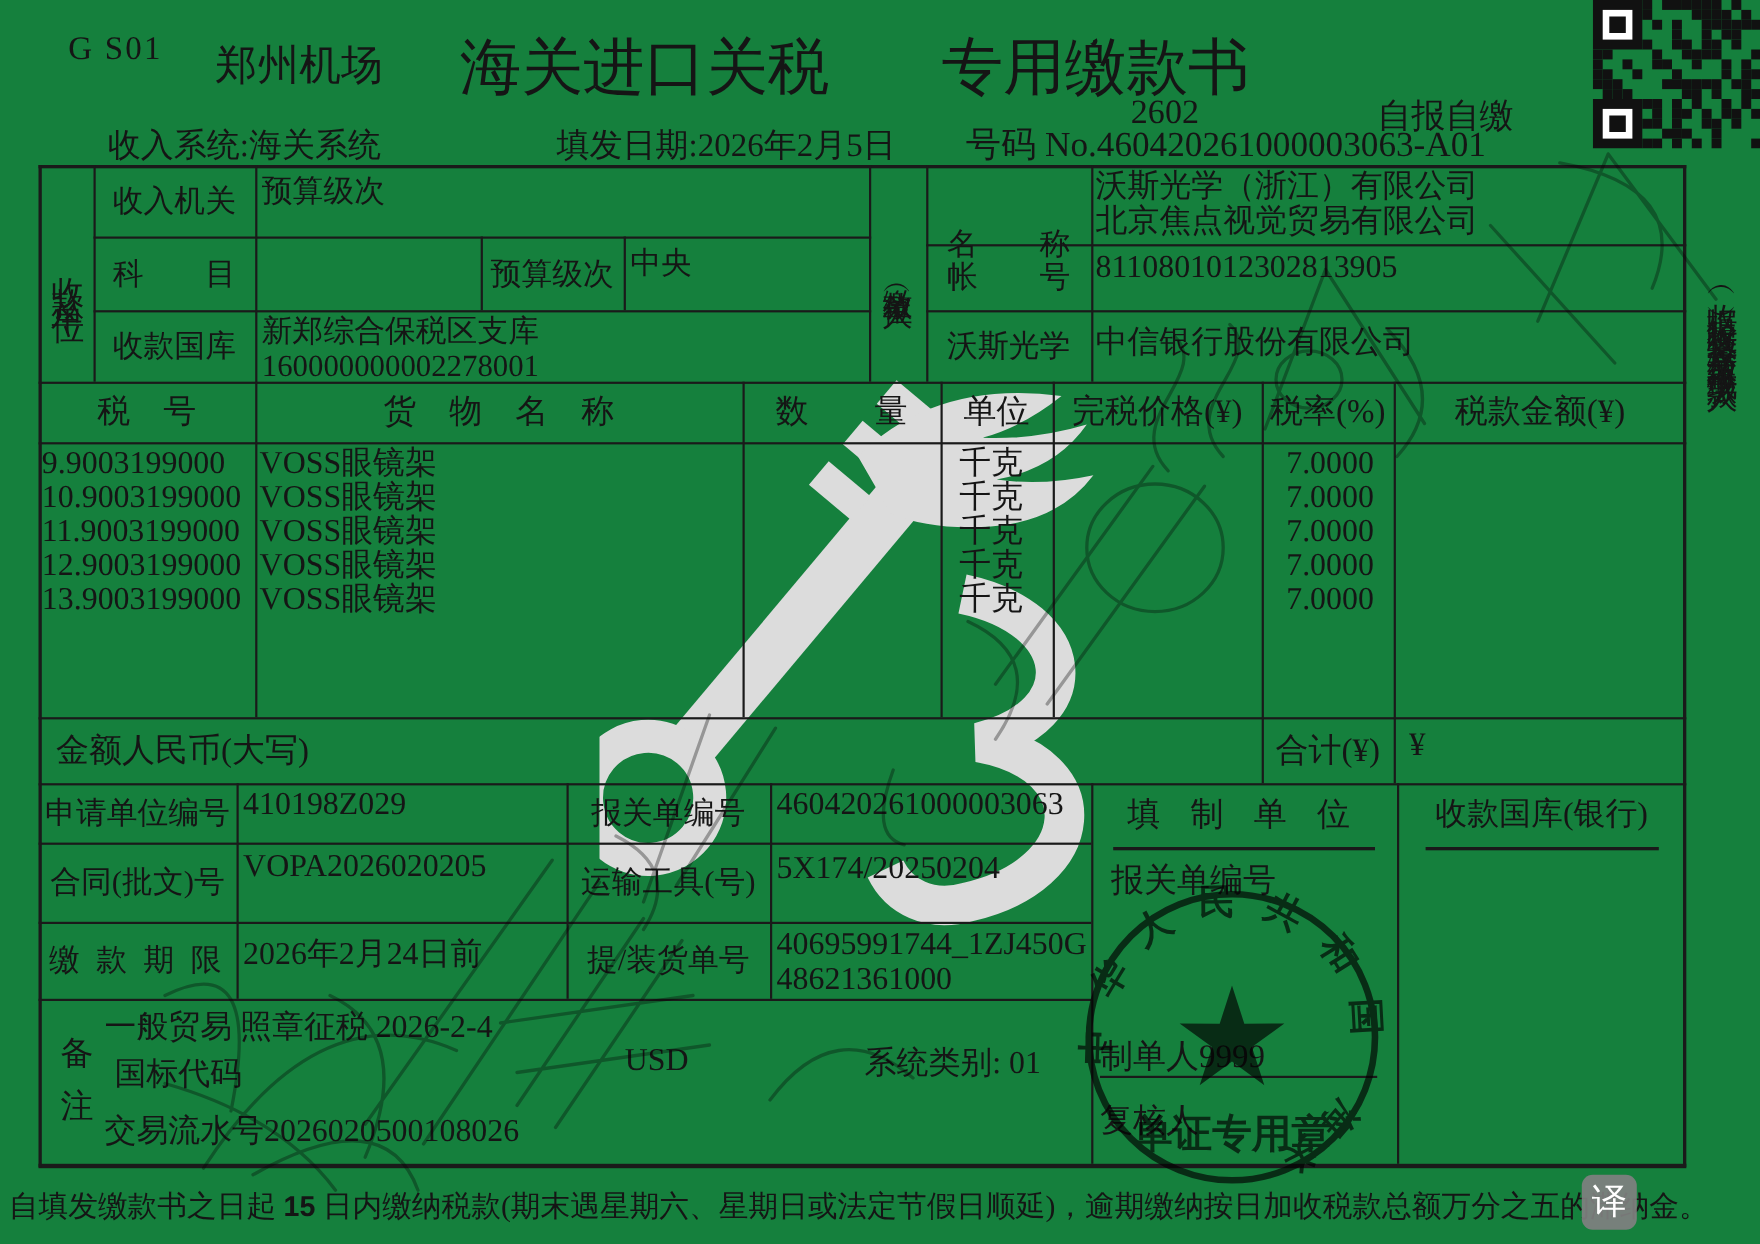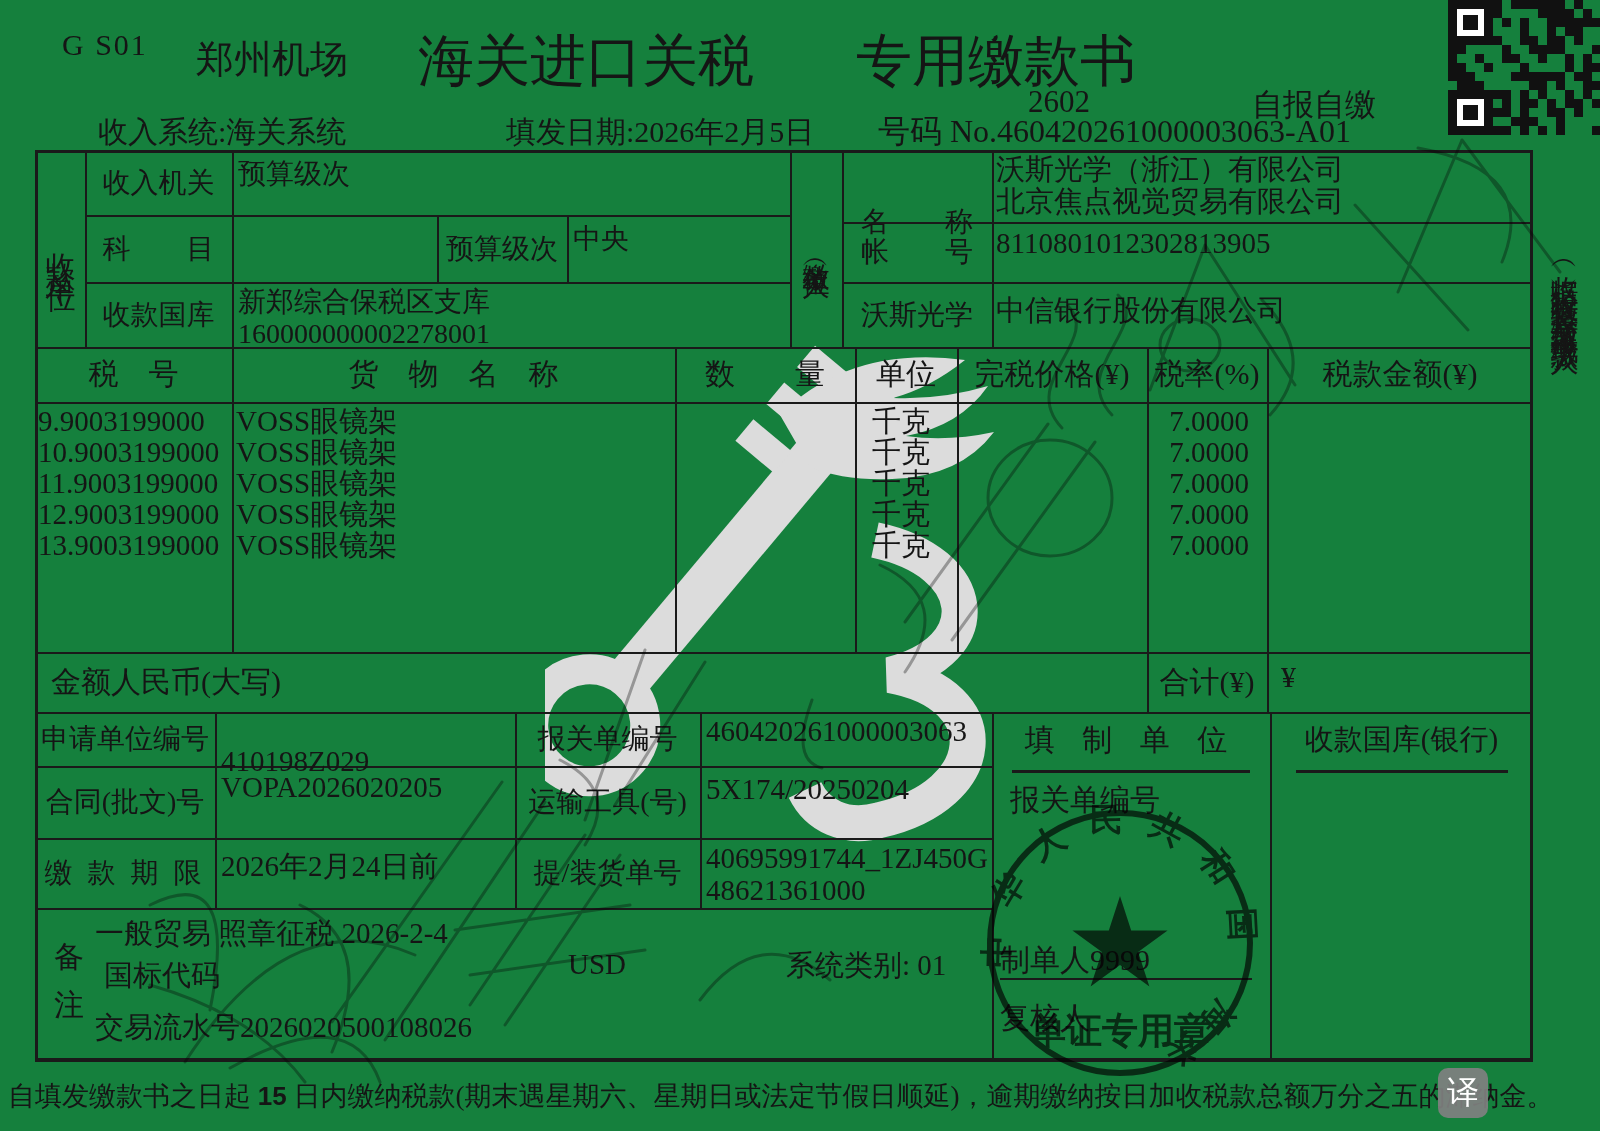--- a/index.html
+++ b/index.html
@@ -255,21 +255,21 @@
       <div>7.0000</div>
       <div>7.0000</div>
       <div>7.0000</div>
     </div>
 
   <div class="cell" style="left:51px;top:652px;width:600px;height:60px;font-size:30px;">金额人民币(大写)</div>
   <div class="cell cc" style="left:1147px;top:652px;width:120px;height:60px;font-size:30px;">合计(¥)</div>
   <div class="cell topv" style="left:1281px;top:655px;width:240px;height:57px;font-size:30px;">¥</div>
 
   <div class="cell cc" style="left:35px;top:712px;width:180px;height:54px;">申请单位编号</div>
-  <div class="cell topv" style="left:221px;top:710px;width:290px;height:54px;font-size:29px;margin-top:30px;">410198Z029</div>
+  <div class="cell topv" style="left:221px;top:710px;width:290px;height:54px;font-size:29px;">410198Z029</div>
   <div class="cell cc" style="left:515px;top:712px;width:185px;height:54px;">报关单编号</div>
   <div class="cell topv" style="left:706px;top:710px;width:286px;height:54px;font-size:29px;">460420261000003063</div>
   <div class="cell cc" style="left:35px;top:766px;width:180px;height:72px;">合同(批文)号</div>
   <div class="cell topv" style="left:221px;top:766px;width:290px;height:72px;font-size:29px;">VOPA2026020205</div>
   <div class="cell cc" style="left:515px;top:766px;width:185px;height:72px;">运输工具(号)</div>
   <div class="cell topv" style="left:706px;top:768px;width:286px;height:70px;font-size:29px;">5X174/20250204</div>
   <div class="cell cc" style="left:35px;top:838px;width:180px;height:70px;letter-spacing:4px;">缴 款 期 限</div>
   <div class="cell topv" style="left:221px;top:842px;width:290px;height:66px;font-size:29px;">2026年2月24日前</div>
   <div class="cell cc" style="left:515px;top:838px;width:185px;height:70px;">提/装货单号</div>
   <div class="abs lh32" style="left:706px;top:842px;font-size:29px;">

